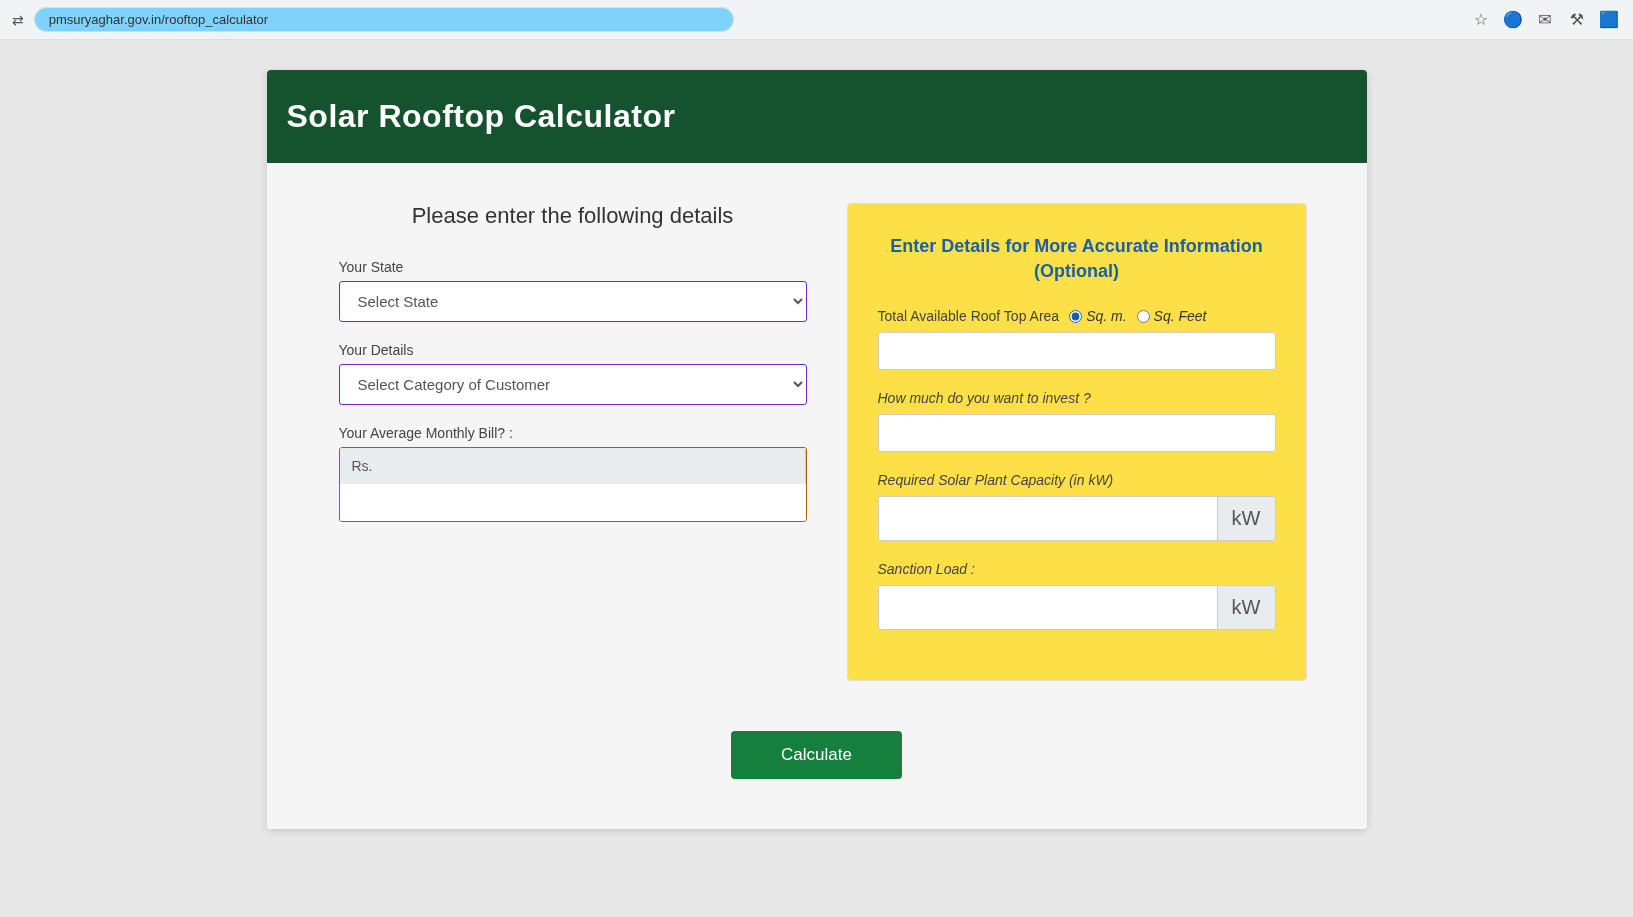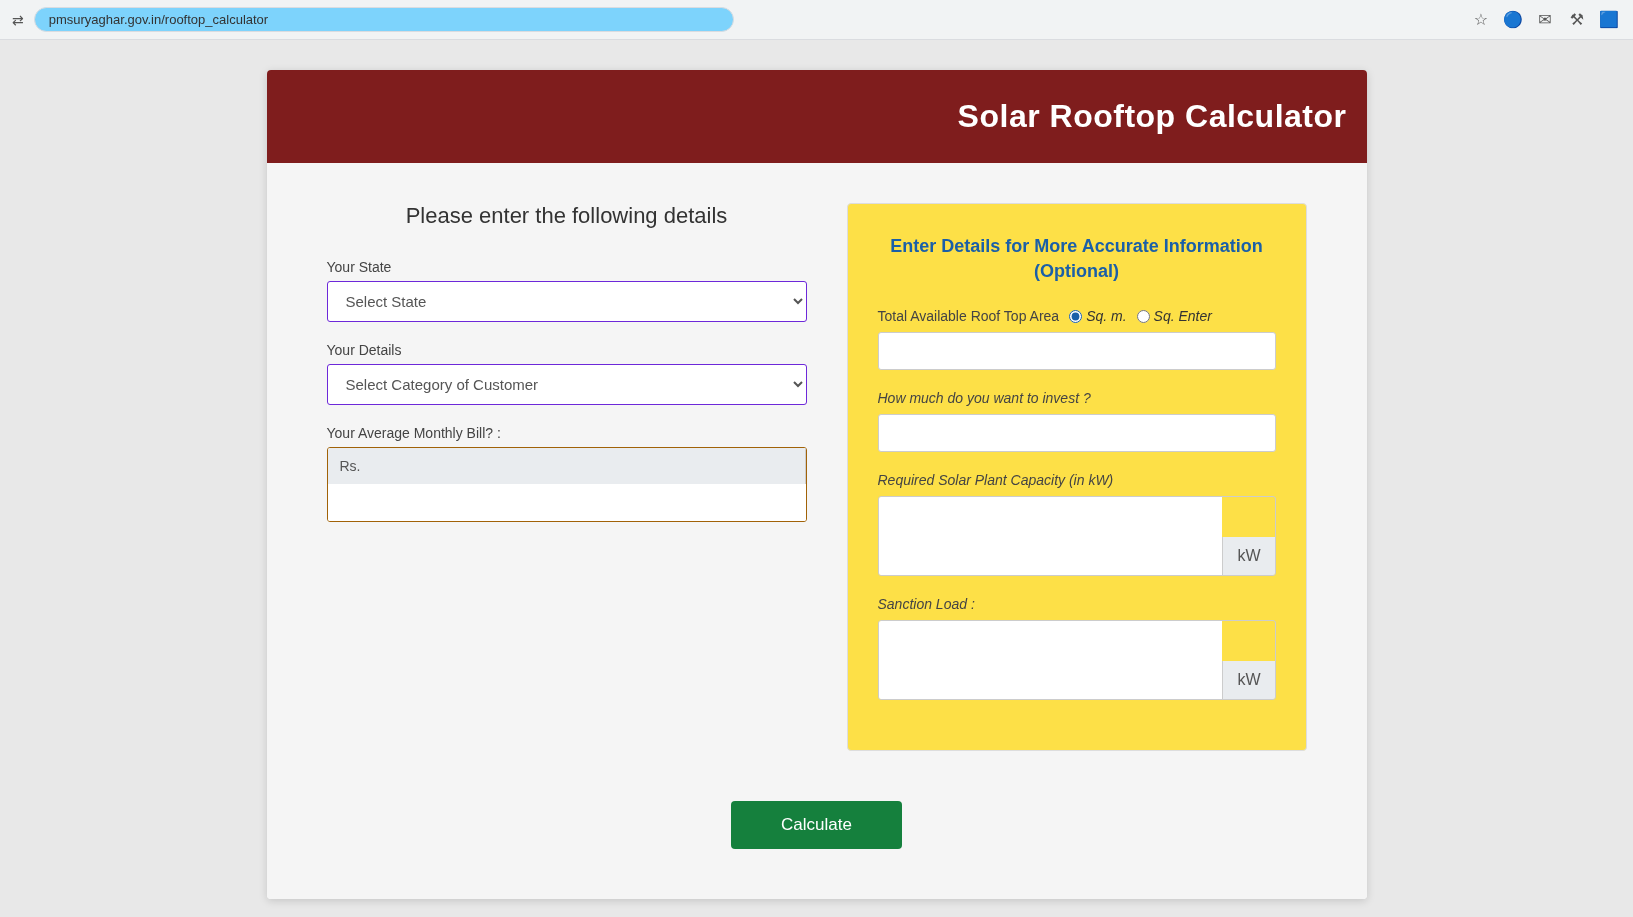--- a/index.html
+++ b/index.html
@@ -60,41 +60,42 @@
 
     .calculator-card {
       width: 1100px;
       background: white;
       border-radius: 4px;
       box-shadow: 0 2px 8px rgba(0,0,0,0.15);
       overflow: hidden;
     }
 
     .card-header {
-      background: #7f1d1d;
+      background: #14532d;
       padding: 28px 20px;
-      text-align: right;
+      text-align: left;
     }
     .card-header h1 {
       color: white;
       font-size: 32px;
       font-weight: bold;
       letter-spacing: 0.5px;
     }
 
     .card-body {
       background: #f5f5f5;
       padding: 40px 60px 50px;
       display: flex;
       gap: 40px;
     }
 
     
     .left-panel {
       flex: 1;
+      margin-left: 12px;
     }
     .left-panel h2 {
       font-size: 22px;
       font-weight: normal;
       color: #333;
       margin-bottom: 30px;
       text-align: center;
     }
 
     .form-group {
@@ -200,24 +201,23 @@
     .input-with-suffix input {
       flex: 1;
       border: none;
       padding: 10px 12px;
       font-size: 14px;
       outline: none;
     }
     .input-suffix {
       background: #e9ecef;
       padding: 10px 14px;
-      font-size: 16px;
+      font-size: 20px;
       color: #555;
       border-left: 1px solid #ccc;
-      margin-top: 40px;
     }
 
     .roof-area-label-row {
       display: flex;
       align-items: center;
       gap: 0;
       margin-bottom: 8px;
     }
     .roof-area-label-row span {
       font-size: 14px;
@@ -301,21 +301,21 @@
 
         <div class="right-form-group">
           <div class="roof-area-label-row">
             <span>Total Available Roof Top Area</span>
             <span class="radio-group">
               <input type="radio" name="roof_unit" id="sqm" checked="" style="">
               <label for="sqm">Sq. m.</label>
             </span>
             <span class="radio-group">
               <input type="radio" name="roof_unit" id="sqft" style="">
-              <label for="sqft">Sq. Enter</label>
+              <label for="sqft">Sq. Feet</label>
             </span>
           </div>
           <input type="text" class="right-input" value="" style="">
         </div>
 
         <div class="right-form-group">
           <label>How much do you want to invest ?</label>
           <input type="text" class="right-input" value="" style="">
         </div>
 

